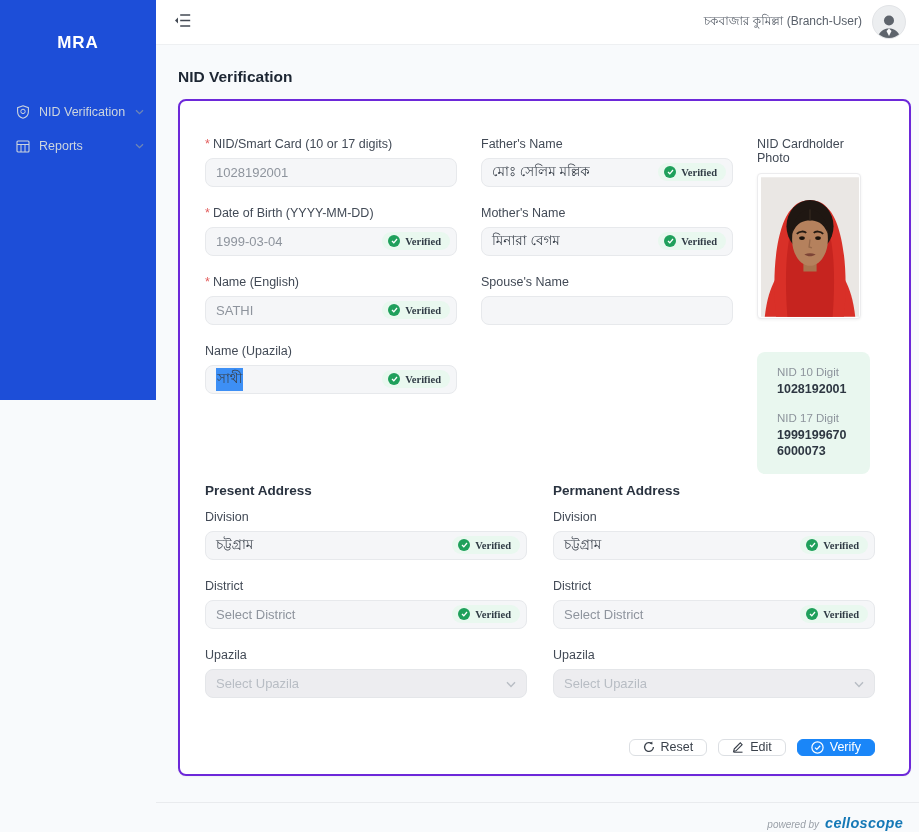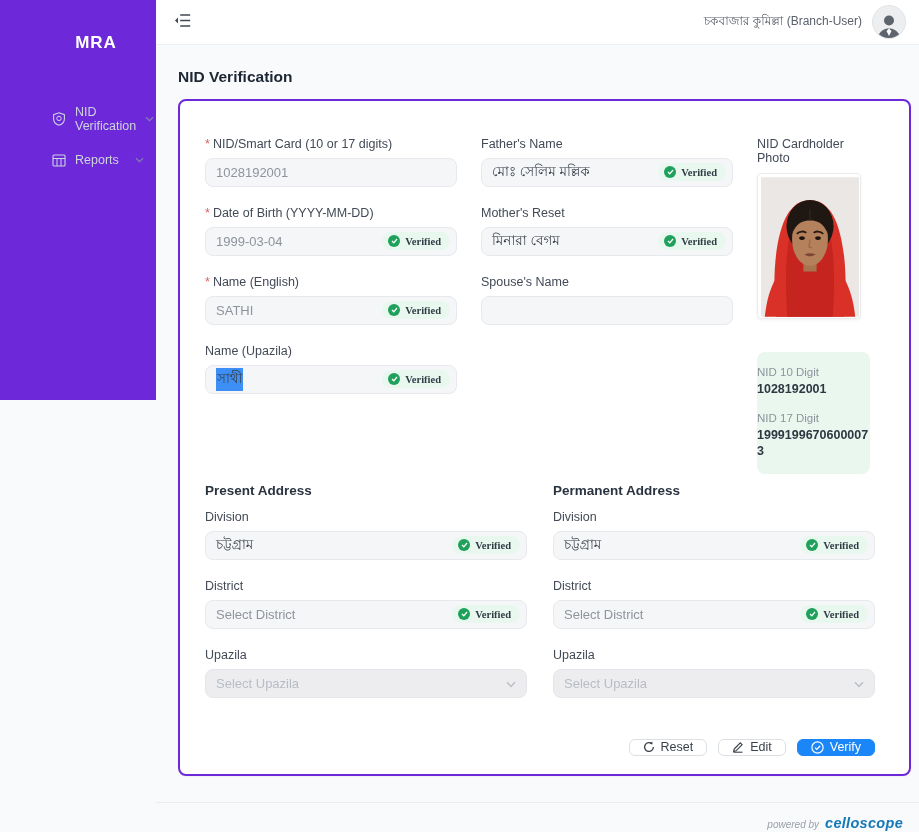--- a/index.html
+++ b/index.html
@@ -2,21 +2,21 @@
 <html><head>
 <meta charset="utf-8">
 <style>
   * { margin:0; padding:0; box-sizing:border-box; }
   html,body { width:919px; height:832px; overflow:hidden; }
   body { font-family:"Liberation Sans","DejaVu Sans",sans-serif; background:#f8fafc; color:#2f3540; }
   .layout { display:flex; width:919px; height:832px; }
 
   
   .sidebar { width:156px; flex:0 0 156px; }
-  .sidebar-dark { height:400px; background:#6d28d9; color:#cdd5de;padding-left:36px; }
+  .sidebar-dark { height:400px; background:#1d4ed8; color:#cdd5de; }
   .logo { text-align:center; padding-top:33px; font-size:17px; font-weight:bold; color:#ffffff; letter-spacing:1px; }
   .nav { margin-top:42px; }
   .nav-item { display:flex; align-items:center; gap:9px; padding:10px 12px 10px 16px; font-size:12.5px; cursor:pointer; }
   .nav-item .chev { margin-left:auto; opacity:.75; }
   .nav-item svg { display:block; }
 
   
   .main { flex:1; display:flex; flex-direction:column; }
   .topbar { height:45px; background:#fff; border-bottom:1px solid #eef0f2; display:flex; align-items:center; justify-content:space-between; padding:0 18px 0 16px; }
   .icon-btn { background:none; border:none; cursor:pointer; padding:2px; display:flex; }
@@ -45,21 +45,21 @@
   .badge .dot { width:12px; height:12px; border-radius:50%; background:#1fa05b; display:flex; align-items:center; justify-content:center; }
   .select { background:#ededf0; border-color:#e4e6e9; }
   .select .val { color:#b8bdc4; }
   .select .chev { margin-left:auto; margin-right:4px; }
 
   
   .photo-label { font-size:12.5px; color:#424a56; margin-bottom:8px; }
   .photo-frame { width:104px; height:146px; background:#fff; border:1px solid #ececee; border-radius:4px; padding:3px;
                  box-shadow:0 1px 3px rgba(0,0,0,.06); }
   .photo-frame svg { display:block; }
-  .nid-box { margin-top:33px; width:113px; background:#e9f7ef; border-radius:8px; padding:14px 0; }
+  .nid-box { margin-top:33px; width:113px; background:#e9f7ef; border-radius:8px; padding:14px 20px; }
   .nid-box .k { font-size:11.5px; color:#8d949c; margin-bottom:3px; }
   .nid-box .v { font-size:12.5px; font-weight:bold; color:#2e3742; word-break:break-all; line-height:1.3; }
   .nid-box .grp + .grp { margin-top:15px; }
 
   
   .addr-grid { display:grid; grid-template-columns:322px 322px; column-gap:26px; margin-top:9px; }
   .addr-title { font-size:13.5px; font-weight:bold; color:#2a3340; margin-bottom:12px; }
 
   
   .actions { display:flex; justify-content:flex-end; gap:11px; margin-top:22px; }
@@ -203,21 +203,21 @@
                   <span class="dot">
                     <svg width="7" height="6" viewBox="0 0 7 6">
                       <path d="M1 3l1.8 1.8L6 1" fill="none" stroke="#fff" stroke-width="1.3"></path>
                     </svg>
                   </span>
                   <span>Verified</span>
                 </span>
             </div>
           </div>
           <div class="field">
-            <div class="field-label">Mother's Reset</div>
+            <div class="field-label">Mother's Name</div>
             <div class="input">
               <span class="val dark bangla">মিনারা বেগম</span>
               <span class="badge">
                   <span class="dot">
                     <svg width="7" height="6" viewBox="0 0 7 6">
                       <path d="M1 3l1.8 1.8L6 1" fill="none" stroke="#fff" stroke-width="1.3"></path>
                     </svg>
                   </span>
                   <span>Verified</span>
                 </span>

